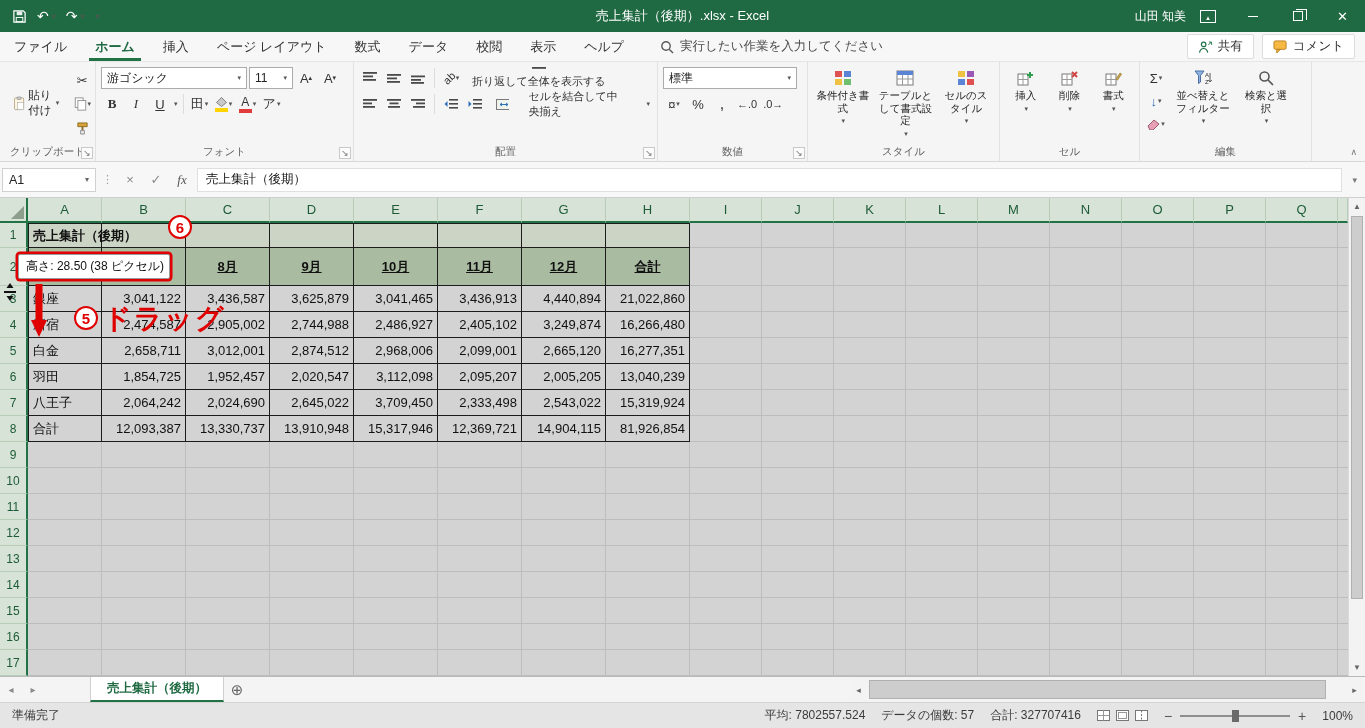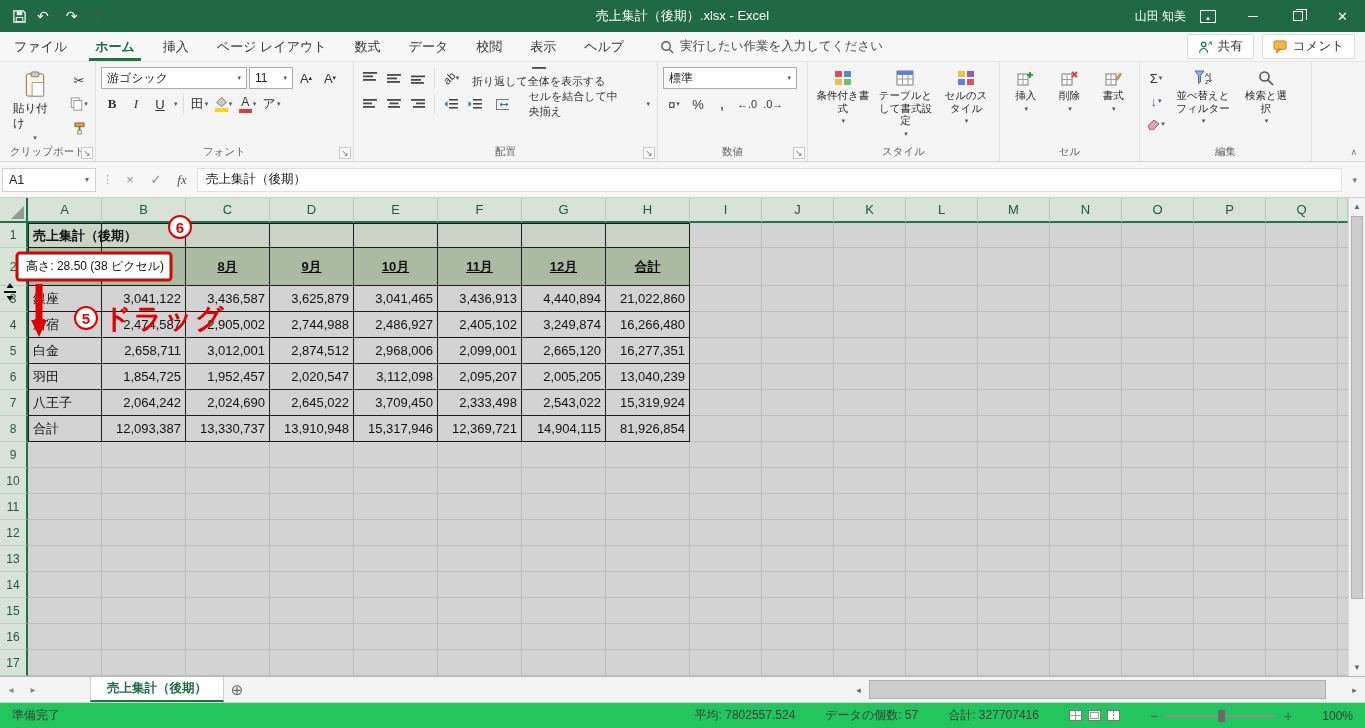--- a/index.html
+++ b/index.html
@@ -34,21 +34,21 @@
 .rgroup{position:relative;padding:5px 5px 18px;border-right:1px solid #e2e2e2;}
 .rg-label{position:absolute;left:0;right:0;bottom:2px;text-align:center;font-size:10.5px;color:#5f5f5f;}
 .dlgl{position:absolute;right:2px;bottom:2px;font-size:9px;color:#777;border:1px solid #c9c9c9;width:12px;height:12px;display:flex;align-items:center;justify-content:center;background:#fbfbfb;}
 .rrows{display:flex;flex-direction:column;gap:4px;}
 .rrow{display:flex;align-items:center;gap:2px;}
 .sbtn{min-width:22px;height:22px;display:inline-flex;align-items:center;justify-content:center;font-size:13px;color:#333;padding:0 2px;border-radius:2px;}
 .caret{font-size:7px;color:#555;margin-left:1px;}
 .combo{background:#fff;border:1px solid #ababab;height:22px;display:flex;align-items:center;padding:0 5px;font-size:12px;color:#222;gap:16px;}
 .combo .caret{margin-left:auto;}
 .divider{width:1px;height:20px;background:#dcdcdc;margin:0 3px;}
-.bigbtn{display:flex;flex-direction:column;align-items:center;justify-content:flex-start;gap:3px;padding:4px 8px;font-size:11.5px;color:#262626;}
+.bigbtn{display:flex;flex-direction:row;align-items:center;justify-content:flex-start;gap:3px;padding:4px 8px;font-size:11.5px;color:#262626;}
 .vbtn{display:flex;flex-direction:column;align-items:center;gap:3px;padding:3px 3px;font-size:10.5px;line-height:1.2;text-align:center;color:#262626;}
 .vlabel{display:block;}
 .bold-b{font-weight:bold;font-family:"Liberation Serif","DejaVu Serif",serif;}
 .ital-i{font-style:italic;font-family:"Liberation Serif","DejaVu Serif",serif;}
 .und-u{text-decoration:underline;}
 .colorbar{display:flex;flex-direction:column;align-items:center;line-height:1;}
 .colorbar .bar{width:13px;height:4px;margin-top:1px;}
 .txticon{font-size:11px;color:#333;}
 .rot45{display:inline-block;transform:rotate(-45deg);font-size:11px;}
 
@@ -90,22 +90,22 @@
 .tb-nav{width:22px;display:flex;align-items:center;justify-content:center;color:#8a8a8a;font-size:10px;}
 .sheettab{margin-left:46px;padding:0 16px;background:#fff;display:flex;align-items:center;font-size:12.5px;color:#1f6a43;font-weight:bold;border-right:1px solid #cfcfcf;border-left:1px solid #cfcfcf;border-bottom:2px solid #217346;}
 .addsheet{width:26px;display:flex;align-items:center;justify-content:center;color:#666;font-size:15px;}
 .tb-space{flex:1;}
 .hscroll{width:515px;display:flex;align-items:center;padding-right:2px;}
 .hs-btn{width:17px;height:100%;display:flex;align-items:center;justify-content:center;color:#666;font-size:9px;background:#f3f3f3;}
 .hs-track{flex:1;height:100%;background:#f3f3f3;position:relative;}
 .hs-thumb{position:absolute;left:2px;right:20px;top:3px;bottom:3px;background:#cdcdcd;border:1px solid #b0b0b0;}
 
 
-.statusbar{height:26px;background:#22c55e;border-top:1px solid #d4d4d4;display:flex;align-items:center;padding:1px 12px;font-size:12px;color:#3b3b3b;}
-.sb-right{margin-left:auto;display:flex;align-items:center;gap:30px;justify-content:flex-end;}
+.statusbar{height:26px;background:#e5e5e5;border-top:1px solid #d4d4d4;display:flex;align-items:center;padding:1px 12px;font-size:12px;color:#3b3b3b;}
+.sb-right{margin-left:auto;display:flex;align-items:center;gap:16px;justify-content:flex-end;}
 .viewics{display:flex;align-items:center;gap:6px;}
 .viewic{display:flex;align-items:center;justify-content:center;}
 .zoomctl{display:flex;align-items:center;gap:8px;}
 .ztrack{width:110px;height:2px;background:#8e8e8e;position:relative;}
 .zthumb{position:absolute;left:52px;top:-5px;width:7px;height:12px;background:#6a6a6a;}
 .zsign{font-size:14px;color:#555;}
 
 
 .anno{position:absolute;z-index:50;pointer-events:none;}
 .tooltip{left:18px;top:254px;width:152px;height:25px;background:#fff;border:1px solid #9a9a9a;box-shadow:0 0 0 2.5px #e00000;border-radius:2px;display:flex;align-items:center;padding:0 7px;font-size:12px;color:#111;white-space:nowrap;}

